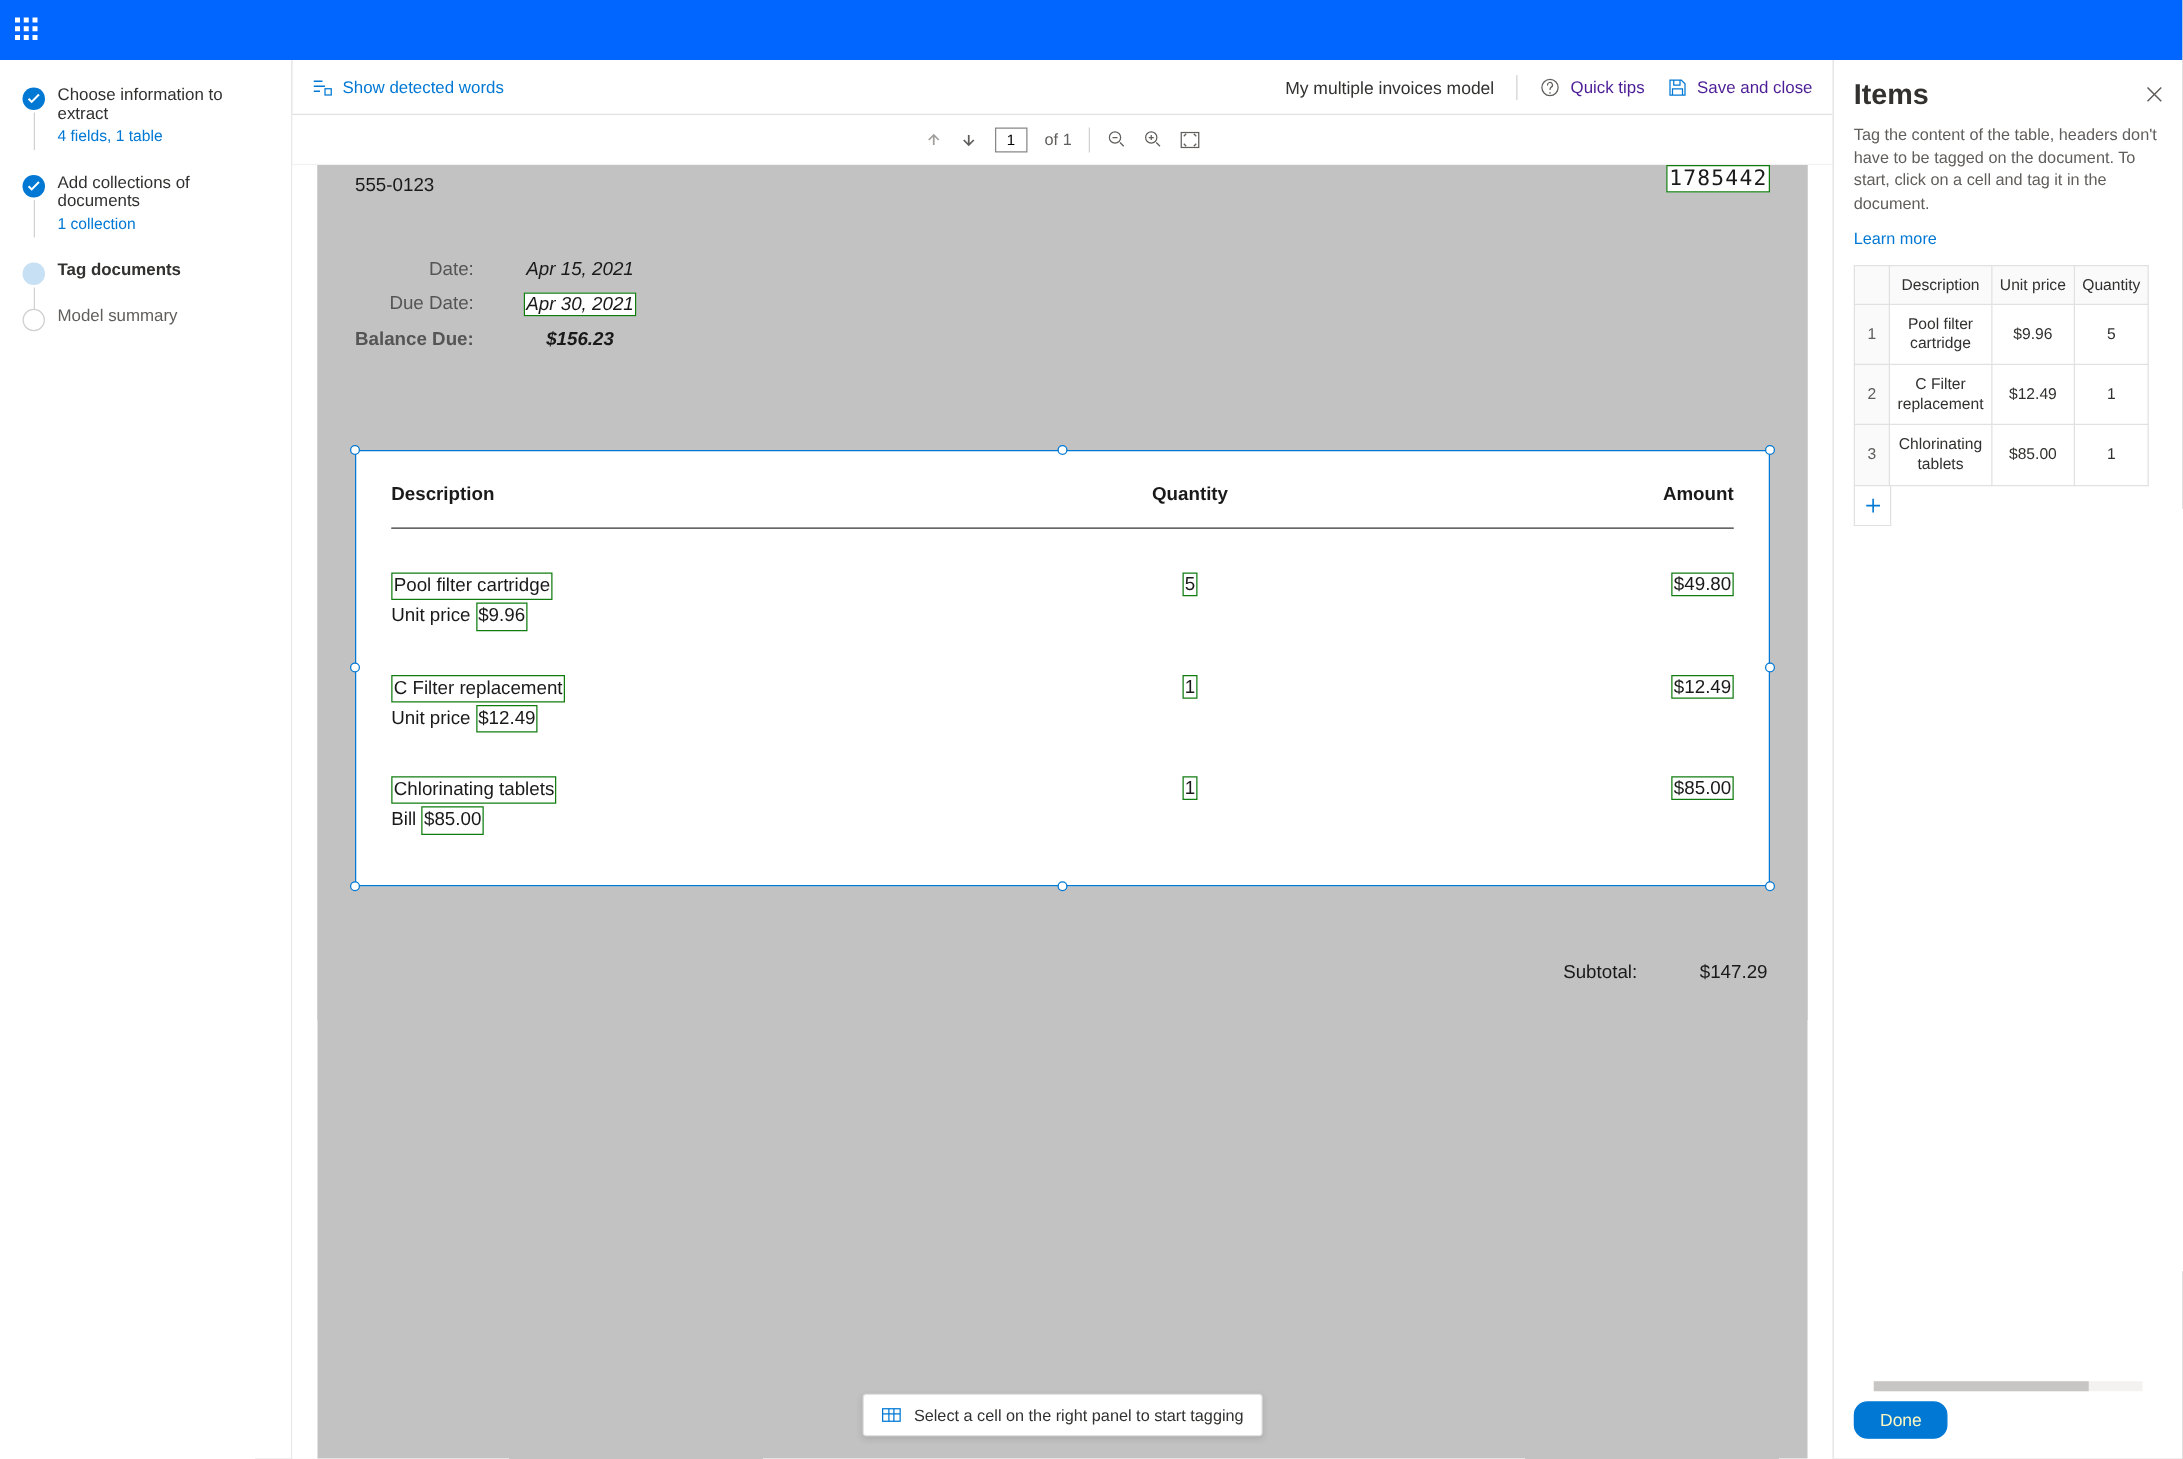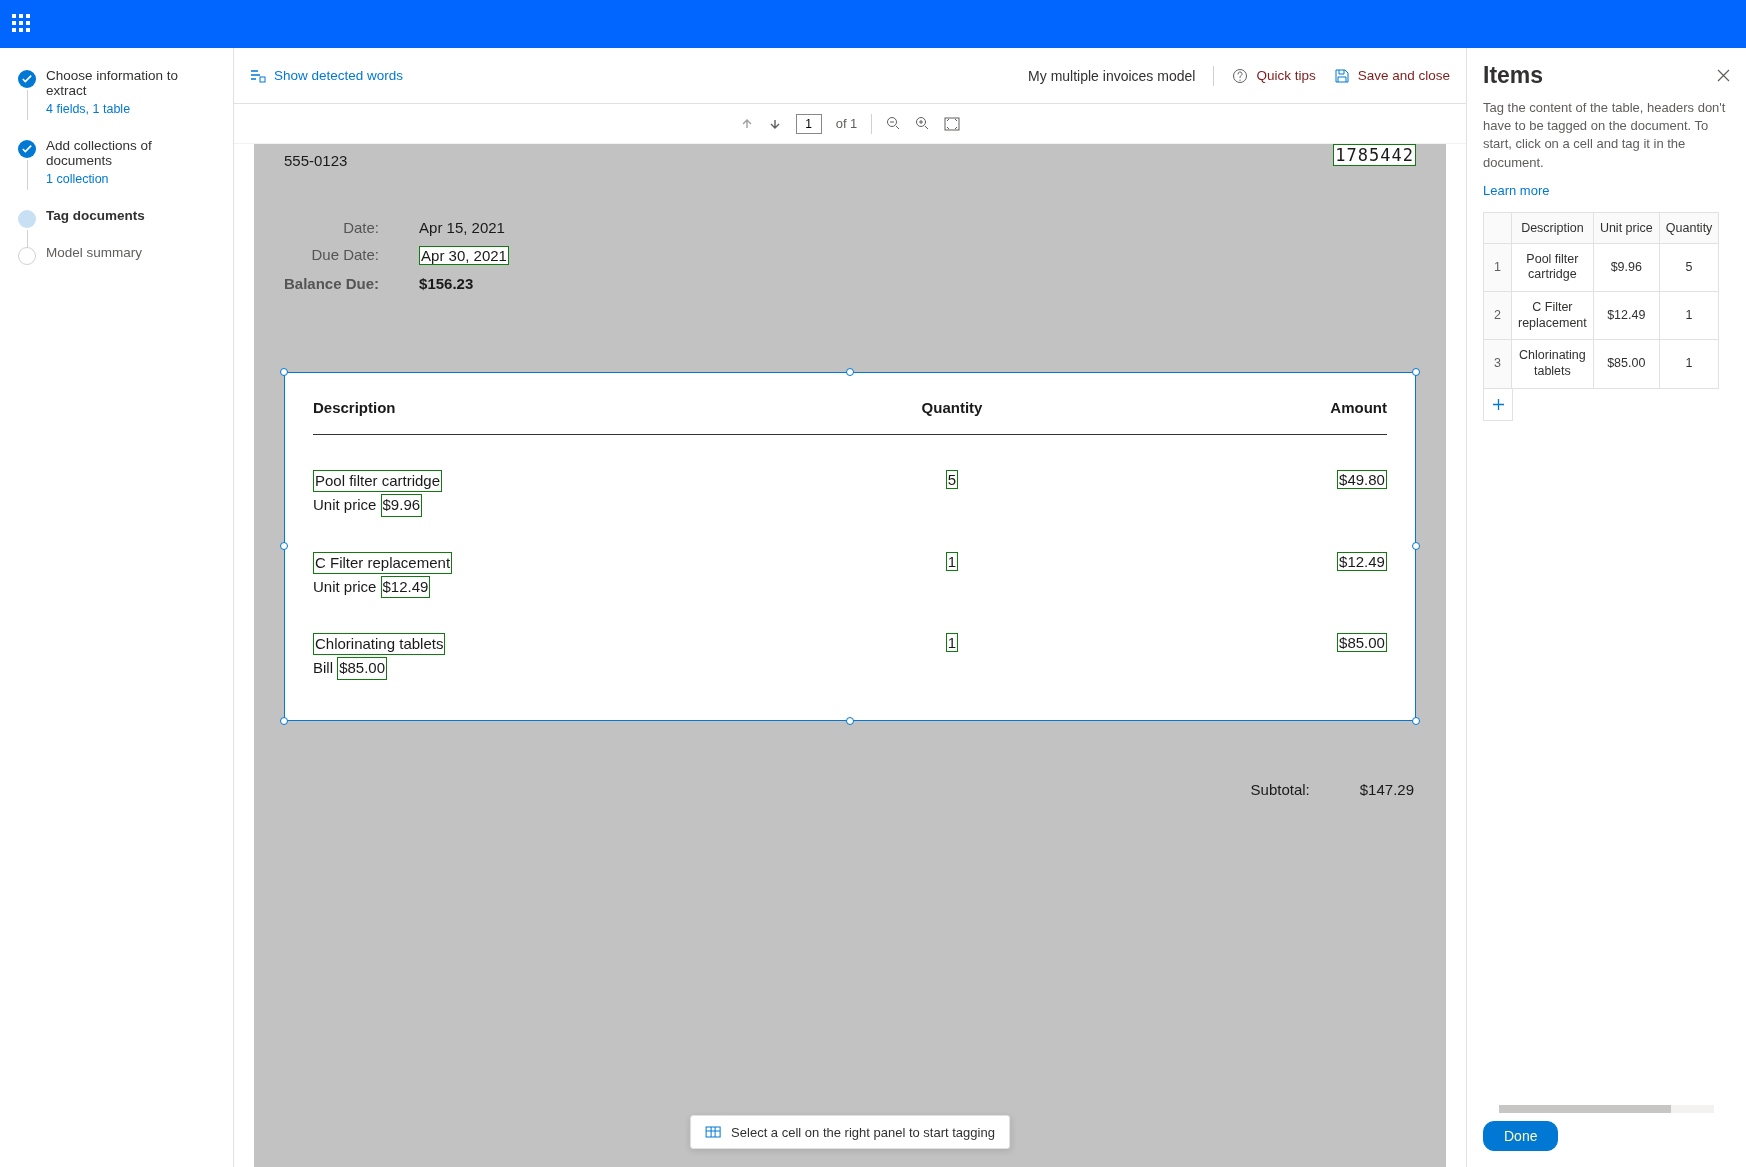--- a/index.html
+++ b/index.html
@@ -17,22 +17,22 @@
   .step:last-child::before { display: none; }
   .step-dot { position: absolute; left: 0; top: 2px; width: 18px; height: 18px; border-radius: 50%; background: #0078d4; display: flex; align-items: center; justify-content: center; }
   .step-dot svg { width: 10px; height: 10px; }
   .step-dot.active { background: #c7e0f4; }
   .step-dot.blank { background: #fff; border: 1px solid #d1d1d1; }
   .step-title { font-size: 13.5px; color: #323130; margin-bottom: 4px; }
   .step-title.active { font-weight: 600; }
   .step-sub { font-size: 12.5px; color: #0078d4; }
   
   .main { flex: 1; display: flex; flex-direction: column; min-width: 0; }
-  .topbar { height: 56px; border-bottom: 1px solid #e1e1e1; display: flex; align-items: center; padding: 0 16px; gap: 18px; }
-  .tb-link { display: flex; align-items: center; gap: 8px; color: #7f1d1d; text-decoration: none; font-size: 13.5px; cursor: pointer; }
+  .topbar { height: 44px; border-bottom: 1px solid #e1e1e1; display: flex; align-items: center; padding: 0 16px; gap: 18px; }
+  .tb-link { display: flex; align-items: center; gap: 8px; color: #4c1d95; text-decoration: none; font-size: 13.5px; cursor: pointer; }
   .tb-link.blue { color: #0078d4; }
   .spacer { flex: 1; }
   
   .canvas-area { flex: 1; position: relative; background: #fff; display: flex; flex-direction: column; min-height: 0; }
   .viewer-tools { height: 40px; display: flex; align-items: center; justify-content: center; gap: 14px; color: #605e5c; font-size: 13px; border-bottom: 1px solid #f3f2f1; }
   .vt-sep { width: 1px; height: 20px; background: #d1d1d1; }
   .vt-input { width: 26px; text-align: center; border: 1px solid #8a8886; padding: 2px; font-size: 12px; }
   .vt-btn { cursor: pointer; color: #605e5c; display: flex; align-items: center; }
   
   .doc-scroll { flex: 1; overflow: auto; background: #fff; position: relative; }
@@ -45,21 +45,21 @@
   .invoice-header-row { display: flex; justify-content: space-between; align-items: flex-start; }
   .invoice-phone { padding-top: 8px; }
   .invoice-num { font-family: monospace; font-size: 17px; letter-spacing: 1px; background: #fff; }
   
   .bill-block { display: flex; justify-content: space-between; margin-top: 50px; }
   .bill-left { line-height: 1.35; }
   .bill-label { color: #555; font-size: 14px; }
   .bill-right { text-align: right; }
   .br-row { display: flex; gap: 40px; justify-content: flex-end; margin-bottom: 10px; }
   .br-label { color: #555; font-size: 15px; }
-  .br-value { min-width: 90px; text-align: left; }
+  .br-value { min-width: 90px; text-align: center; font-style: italic; }
   .br-value .tag { background: #fff; }
   .br-bold { font-weight: 700; }
   
   .selection-region { background: #fff; border: 1.5px solid #0078d4; margin-top: 70px; padding: 26px 28px 40px; position: relative; }
   .handle { position: absolute; width: 8px; height: 8px; background: #fff; border: 1.5px solid #0078d4; border-radius: 50%; }
   .h-tl { top: -5px; left: -5px; } .h-tr { top: -5px; right: -5px; } .h-bl { bottom: -5px; left: -5px; } .h-br { bottom: -5px; right: -5px; }
   .h-t { top: -5px; left: 50%; margin-left: -4px; } .h-b { bottom: -5px; left: 50%; margin-left: -4px; }
   .h-l { left: -5px; top: 50%; margin-top: -4px; } .h-r { right: -5px; top: 50%; margin-top: -4px; }
   
   .tbl-head { display: flex; font-weight: 700; font-size: 15px; padding-bottom: 18px; border-bottom: 1px solid #333; }

